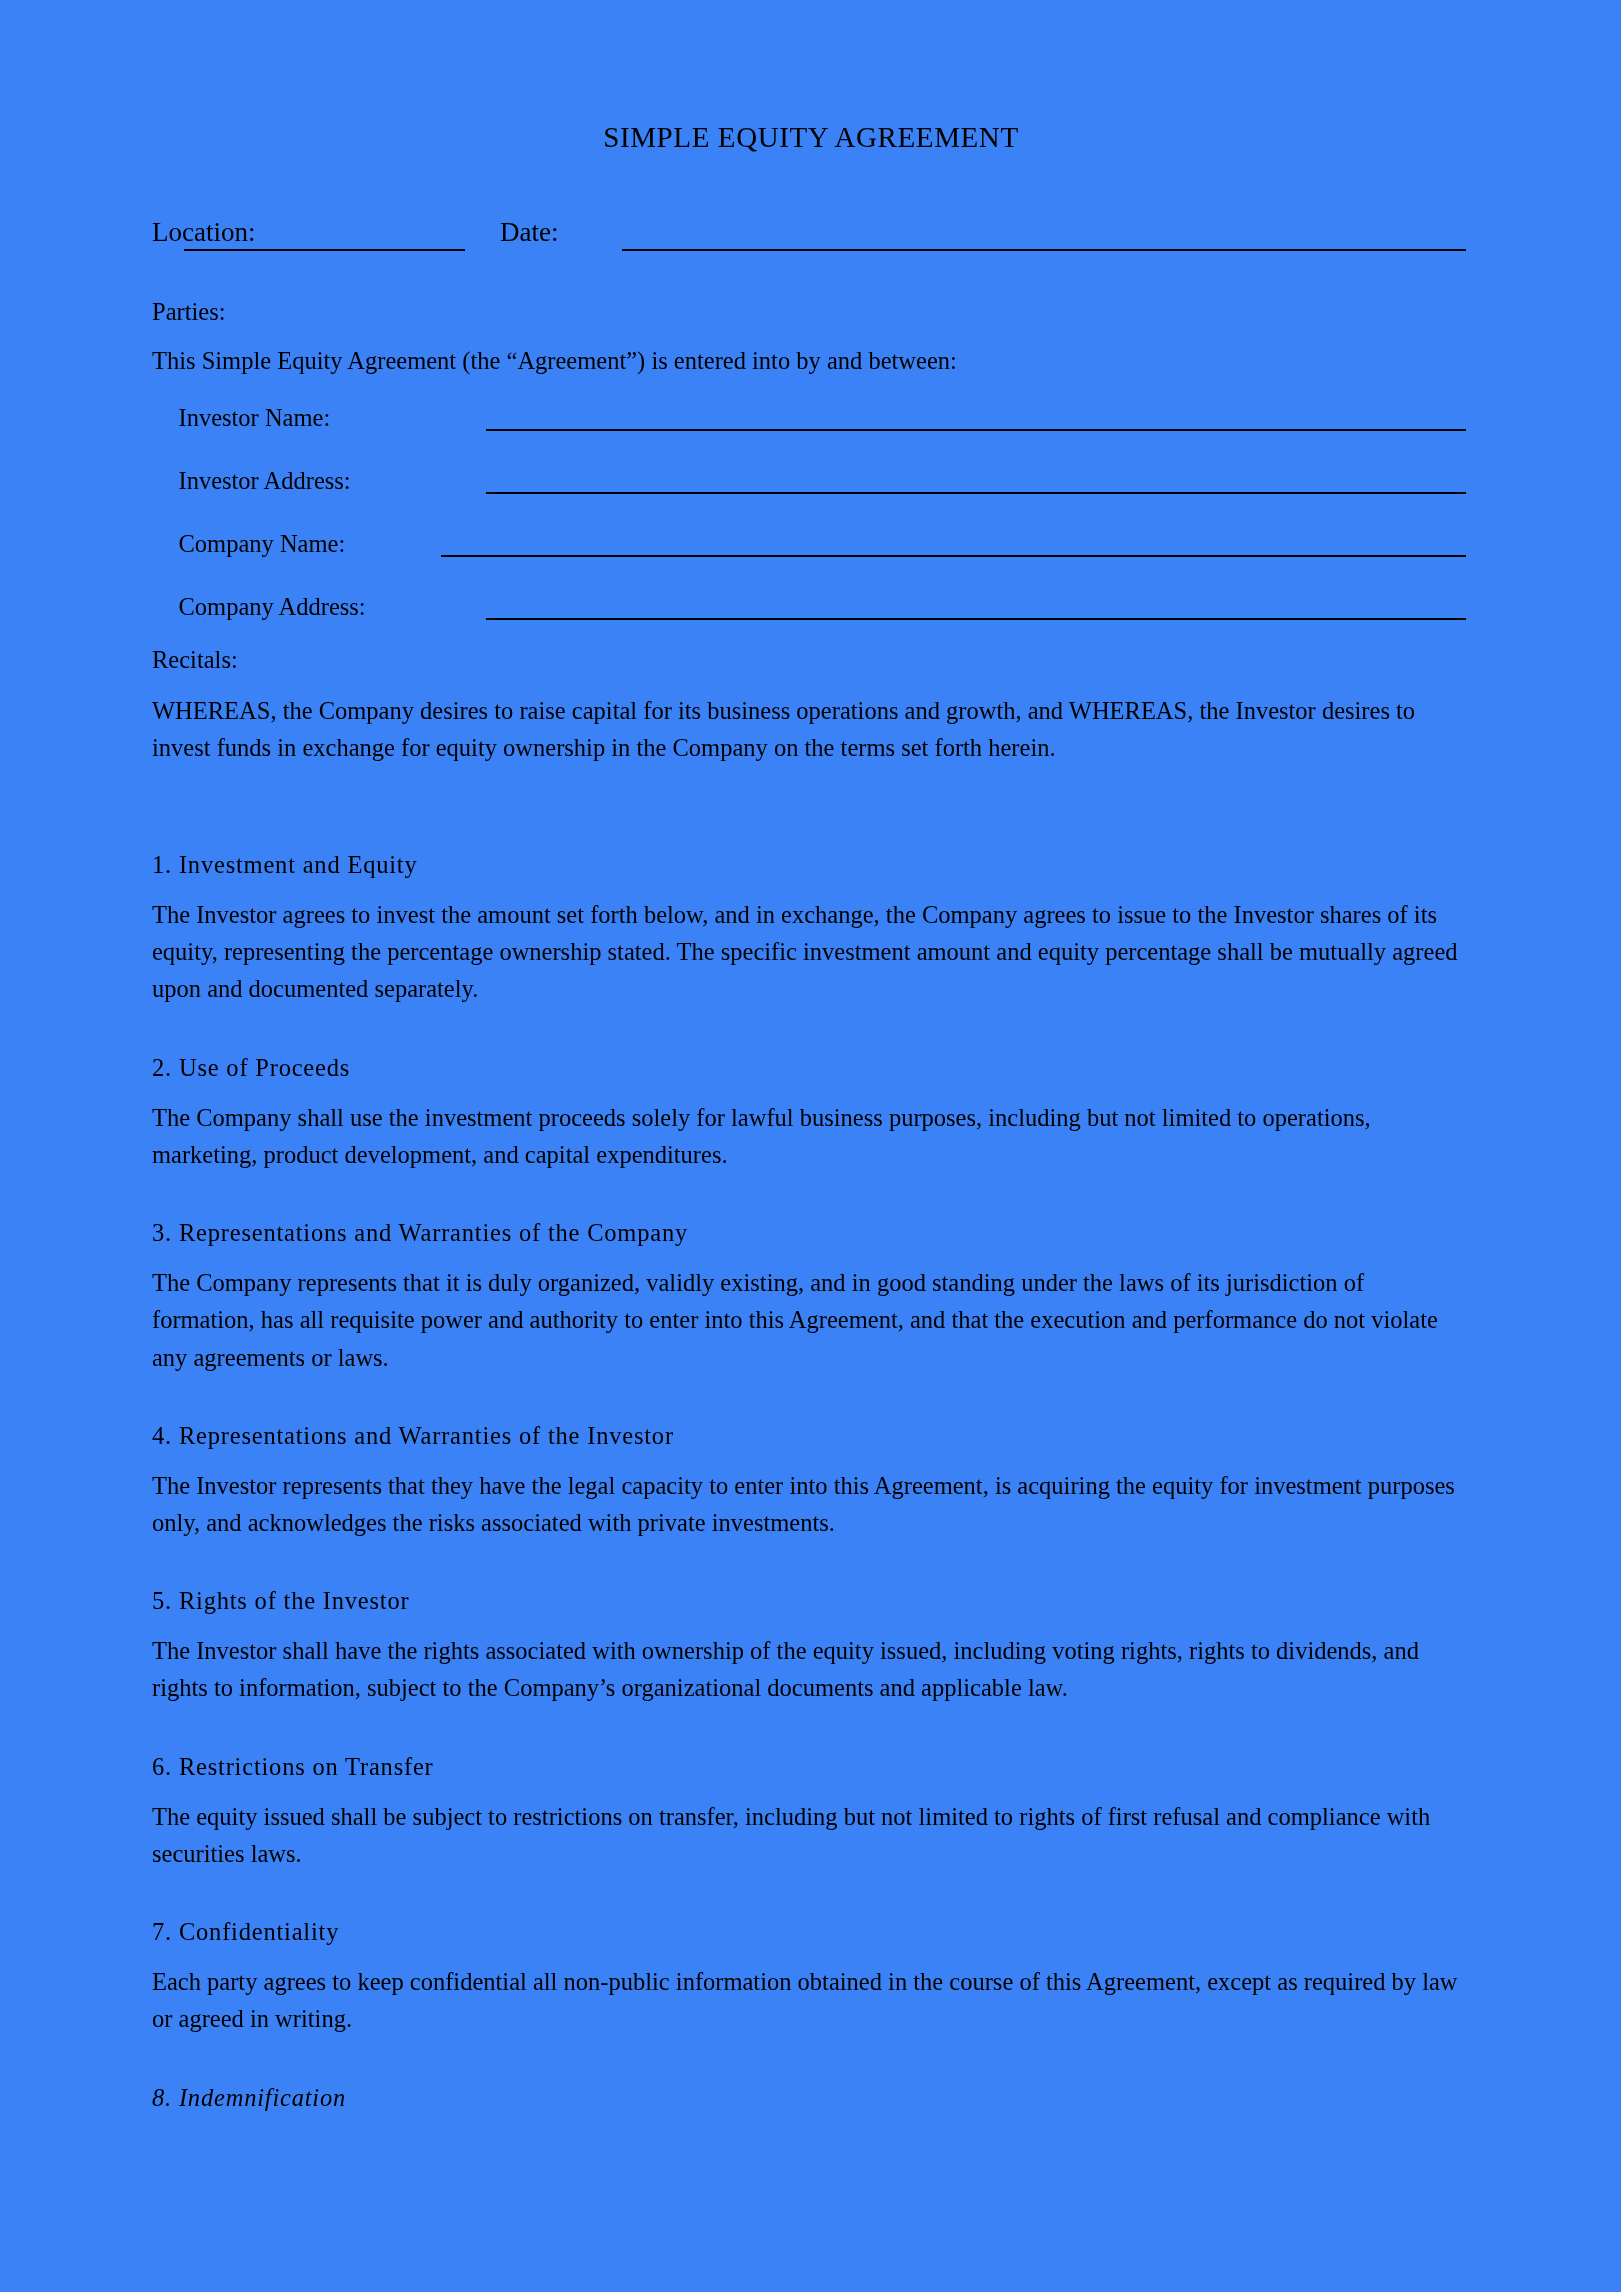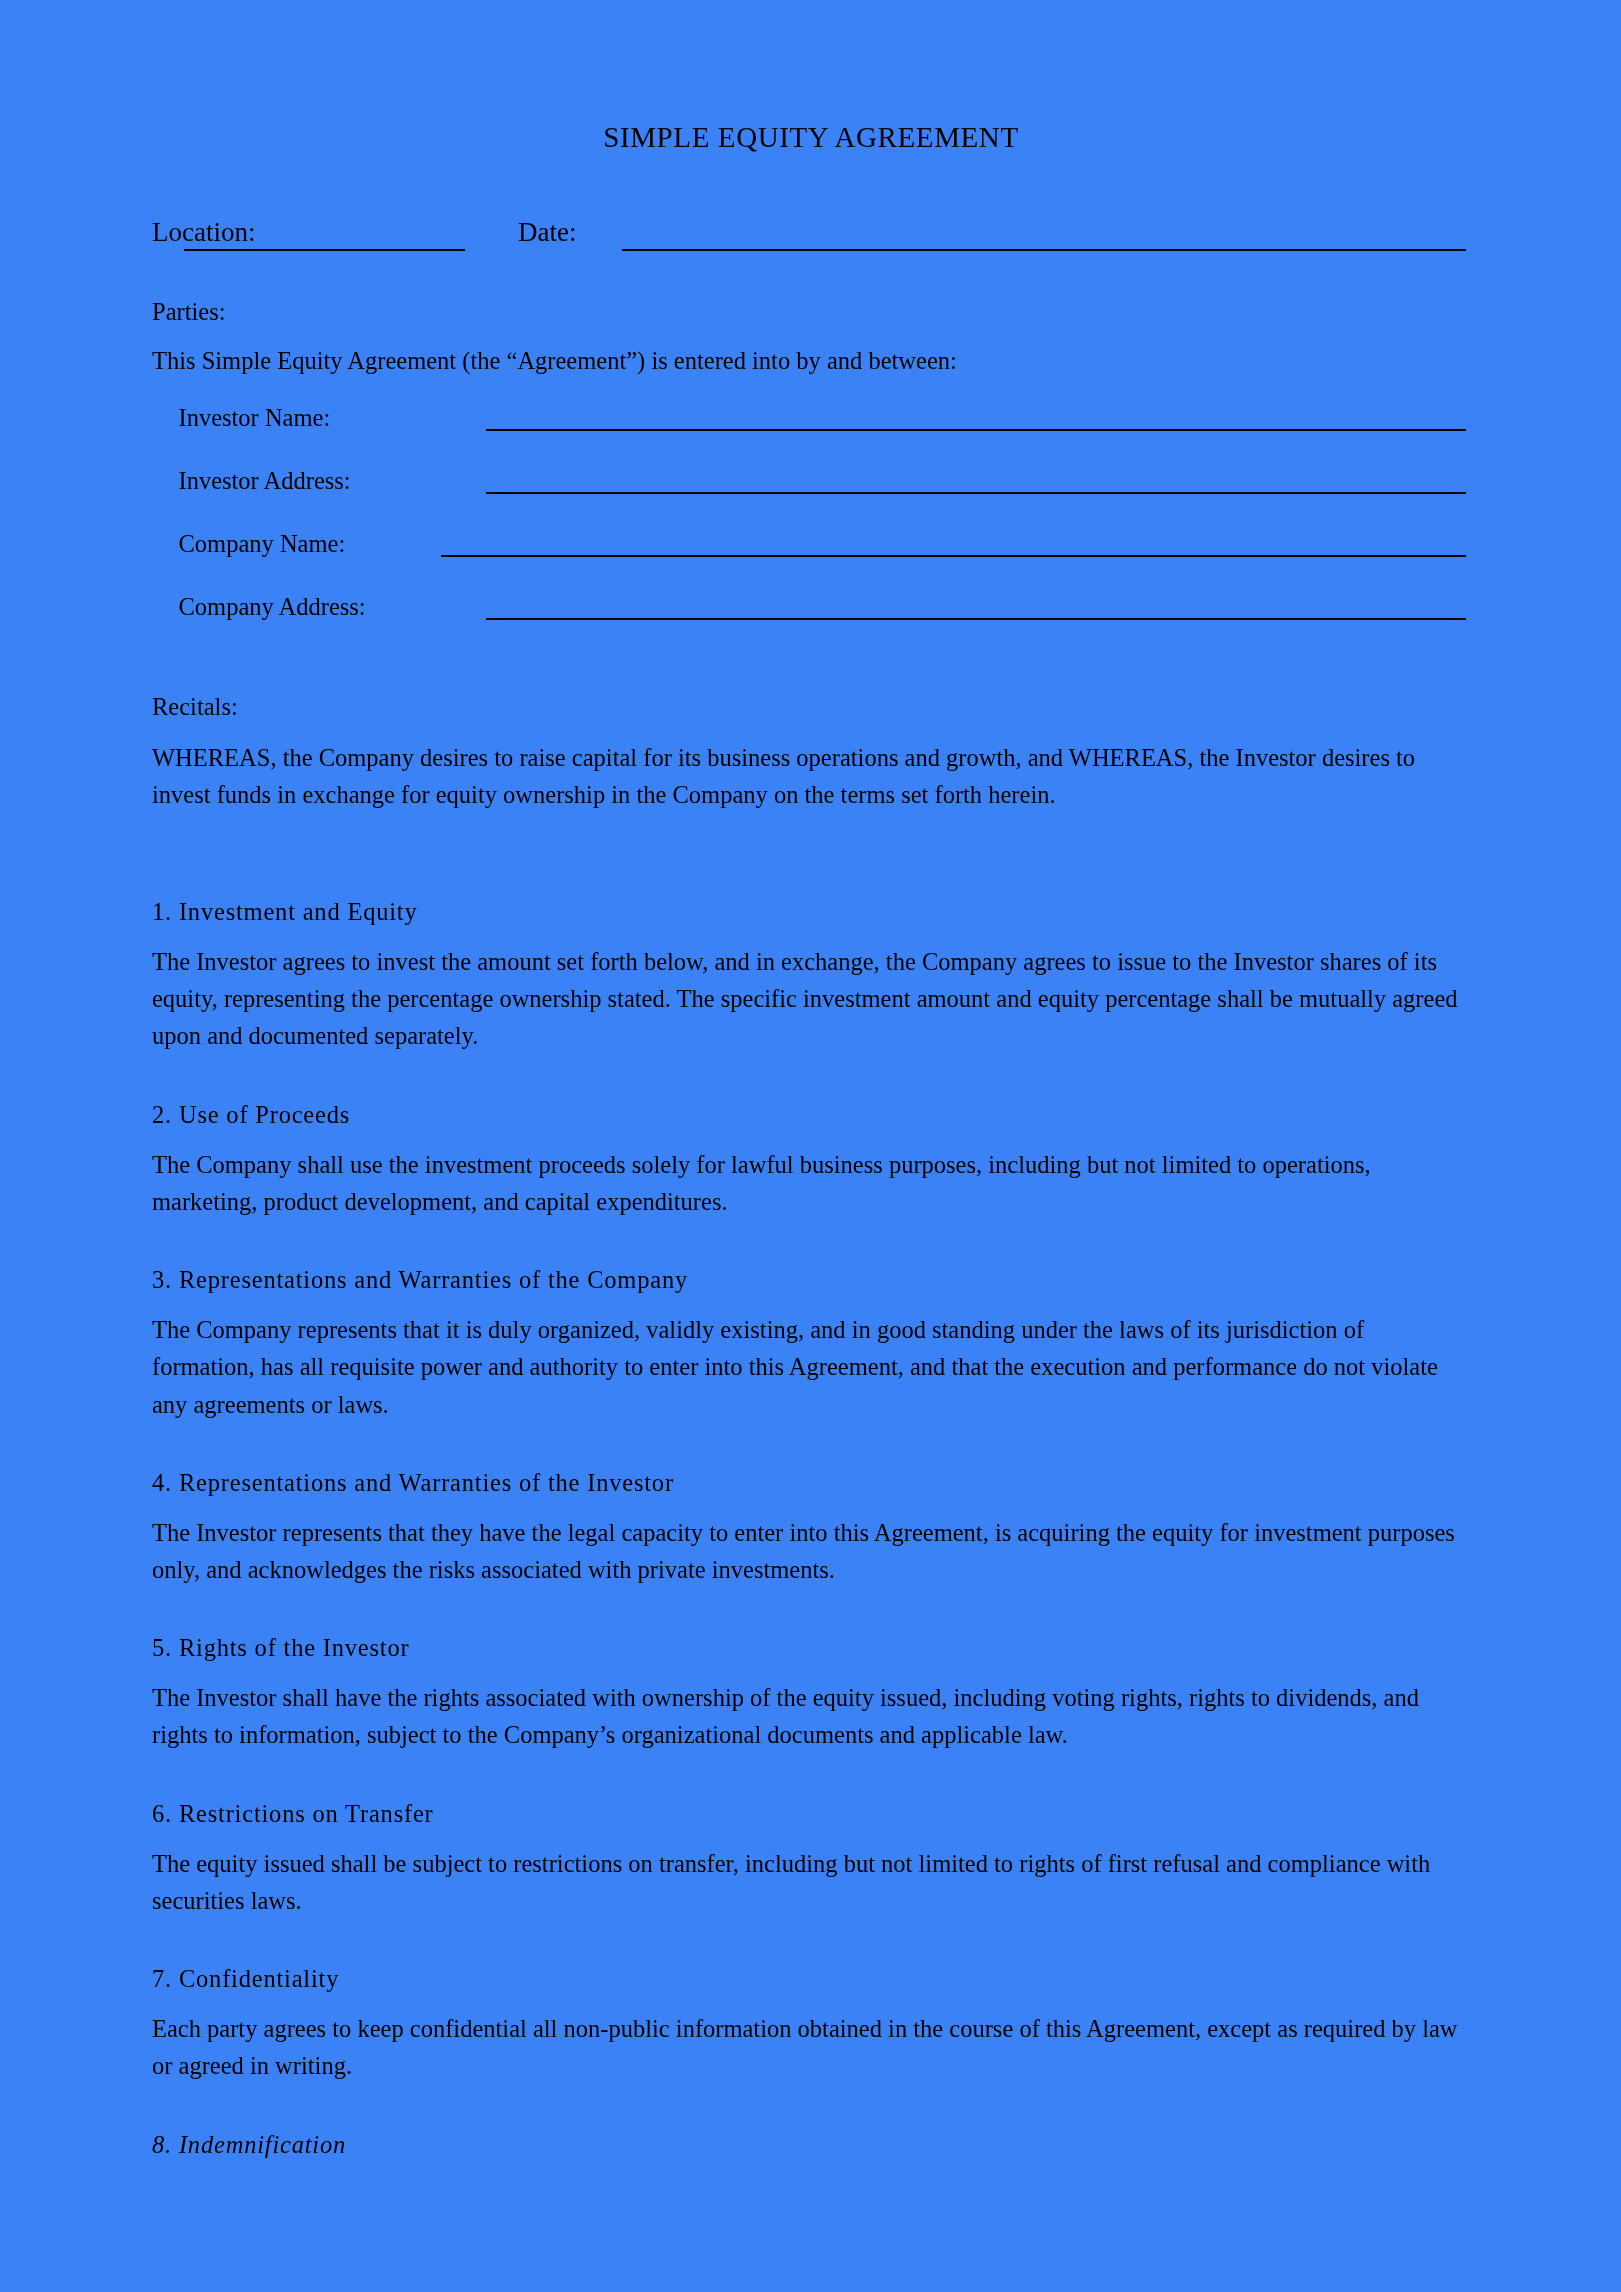--- a/index.html
+++ b/index.html
@@ -44,21 +44,21 @@
     height: 41px;
     position: relative;
     font-size: 27px;
     line-height: 41px;
   }
   .locdate-label {
     position: absolute;
     top: 0;
   }
   .label-location { left: 0; }
-  .label-date { left: 366px; }
+  .label-date { left: 348px; }
   .fill-line {
     position: absolute;
     border-bottom: 2.9px solid #000;
     height: 0;
   }
   .line-location {
     left: 32px;
     top: 37px;
     width: 281px;
   }
@@ -100,21 +100,20 @@
   }
   .party-line {
     position: absolute;
     top: 27.4px;
     border-bottom: 2.9px solid #000;
     height: 0;
   }
 
   
   .recitals-head {
-    margin-top: 47px;
   }
   .para {
     font-size: 24.5px;
     line-height: 1.52;
     margin: 13.7px 0 0 0;
     text-align: left;
   }
 
   
   .section {

